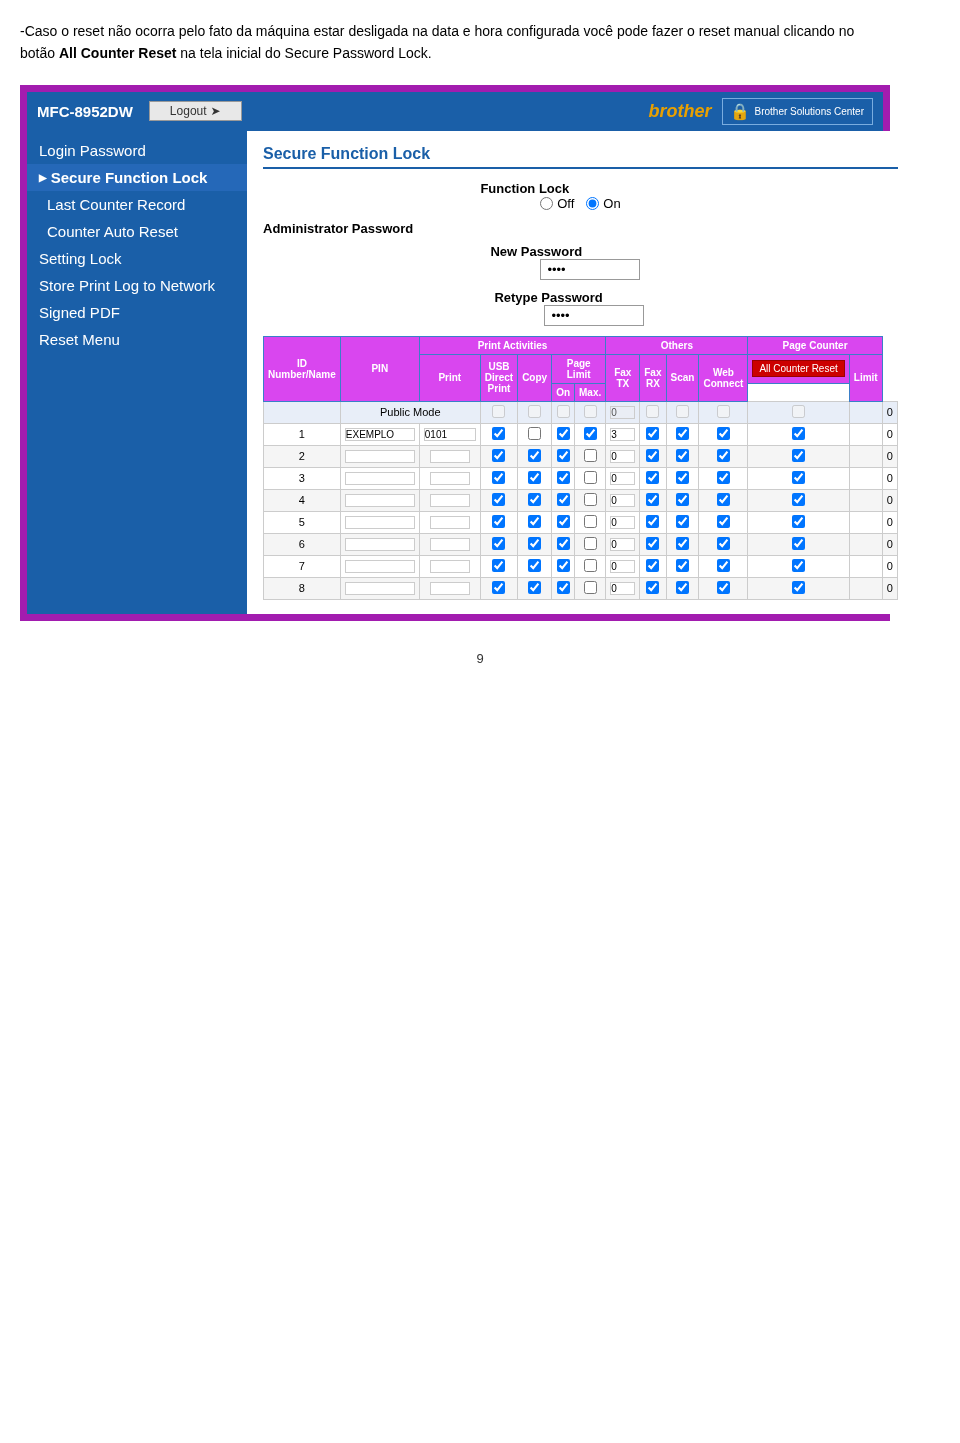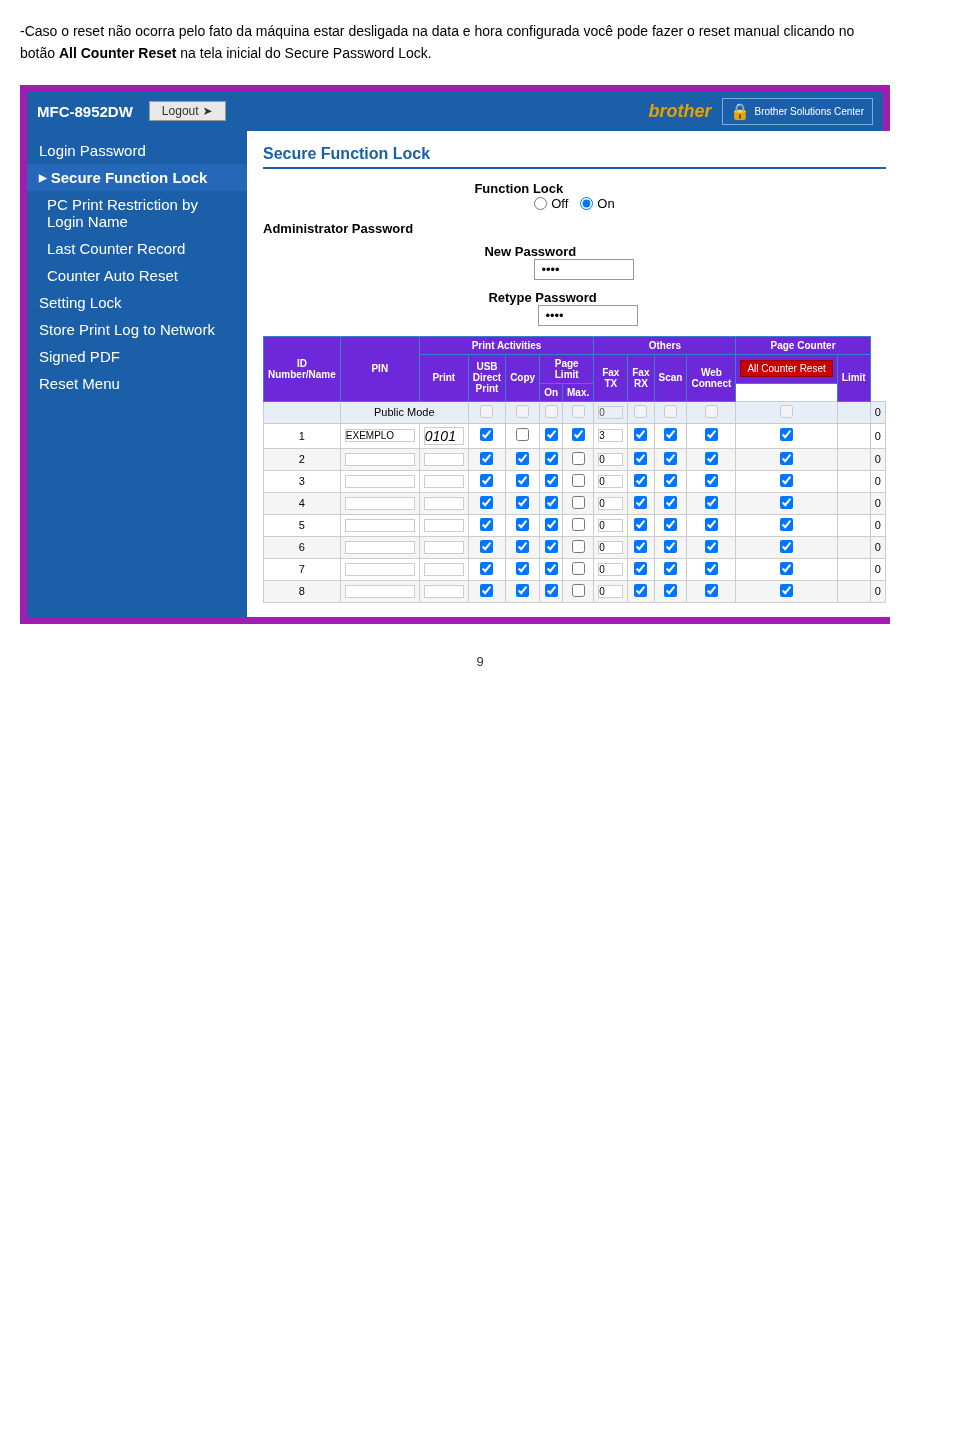--- a/index.html
+++ b/index.html
@@ -6,21 +6,21 @@
     body { font-family: Arial, sans-serif; font-size: 13px; background: #fff; color: #000; padding: 20px; }
 
     .page-text { font-size: 14px; line-height: 1.6; margin-bottom: 20px; max-width: 860px; }
     .page-text strong { font-weight: bold; }
 
     .browser-container { border: 7px solid #a21caf; max-width: 870px; background: #fff; }
 
     
     .device-header { background: #1a5fa8; color: #fff; display: flex; justify-content: space-between; align-items: center; padding: 6px 10px; }
     .device-model { font-size: 15px; font-weight: bold; color: #fff; }
-    .logout-btn { background: #e8e8e8; color: #333; border: 1px solid #999; padding: 2px 12px; font-size: 12px; cursor: pointer; display: flex; align-items: center; gap: 4px; }
+    .logout-btn { background: #e8e8e8; color: #333; border: 1px solid #999; padding: 2px 20px; font-size: 12px; cursor: pointer; display: flex; align-items: center; gap: 4px; }
     .brother-logo { font-size: 18px; font-weight: bold; color: #e8a000; font-style: italic; }
     .solutions-btn { background: #1a5fa8; border: 1px solid #7aaddf; color: #fff; padding: 3px 8px; font-size: 11px; display: flex; align-items: center; gap: 4px; cursor: pointer; }
     .header-right { display: flex; align-items: center; gap: 10px; }
 
     
     .nav-tabs { background: #d0d8e8; display: flex; border-bottom: 2px solid #1a5fa8; }
     .nav-tab { padding: 4px 12px; font-size: 12px; cursor: pointer; border-right: 1px solid #aaa; color: #333; background: #d0d8e8; }
     .nav-tab:first-child { border-left: 1px solid #aaa; }
     .nav-tab.active { background: #1a5fa8; color: #fff; }
 
@@ -45,21 +45,21 @@
 
     .radio-group { display: flex; align-items: center; gap: 12px; }
     .radio-label { display: flex; align-items: center; gap: 4px; font-size: 13px; }
 
     .subsection-title { font-weight: bold; font-size: 13px; margin-bottom: 8px; }
 
     .input-field { border: 1px solid #999; padding: 2px 6px; font-size: 13px; width: 100px; }
 
     
     .data-table { width: 100%; border-collapse: collapse; font-size: 11px; margin-top: 10px; }
-    .data-table th { background: #6d28d9; color: #fff; padding: 3px 4px; text-align: center; border: 1px solid #3a7fc8; font-size: 10px; }
+    .data-table th { background: #d946ef; color: #fff; padding: 3px 4px; text-align: center; border: 1px solid #3a7fc8; font-size: 10px; }
     .data-table td { border: 1px solid #ccc; padding: 3px 4px; text-align: center; background: #fff; }
     .data-table tr:nth-child(odd) td { background: #f5f5f5; }
     .data-table tr:first-child td { background: #e8eef8; }
 
     .all-counter-btn { background: #cc0000; color: #fff; border: 1px solid #990000; padding: 2px 6px; font-size: 10px; cursor: pointer; white-space: nowrap; }
     input[type="checkbox"] { width: 13px; height: 13px; }
     input[type="radio"] { width: 13px; height: 13px; }
 
     .page-number { text-align: center; margin-top: 30px; font-size: 13px; color: #333; }
   </style>
@@ -88,21 +88,20 @@
       </button>
     </div>
   </div>
 
 
   <div class="main-layout">
 
     <div class="sidebar">
       <div class="sidebar-item">Login Password</div>
       <div class="sidebar-item active">Secure Function Lock</div>
-      <div class="sidebar-item sub">PC Print Restriction by Login Name</div>
       <div class="sidebar-item sub">Last Counter Record</div>
       <div class="sidebar-item sub">Counter Auto Reset</div>
       <div class="sidebar-item">Setting Lock</div>
       <div class="sidebar-item">Store Print Log to Network</div>
       <div class="sidebar-item">Signed PDF</div>
       <div class="sidebar-item">Reset Menu</div>
     </div>
 
     <div class="content">
 
@@ -178,21 +177,21 @@
               <td><input type="checkbox" disabled="" style=""></td>
               <td><input type="checkbox" disabled="" style=""></td>
               <td><input type="checkbox" disabled="" style=""></td>
               <td><input type="checkbox" disabled="" style=""></td>
               <td></td>
               <td>0</td>
             </tr>
             <tr>
               <td>1</td>
               <td><input type="text" value="EXEMPLO" style="width: 70px; border: 1px solid rgb(204, 204, 204); font-size: 10px;"></td>
-              <td><input type="text" value="0101" style="width: 40px; border: 1px solid rgb(204, 204, 204); font-size: 14px; font-style: italic;"></td>
+              <td><input type="text" value="0101" style="width: 52px; border: 1px solid rgb(204, 204, 204); font-size: 10px;"></td>
               <td><input type="checkbox" checked="" style=""></td>
               <td><input type="checkbox" style=""></td>
               <td><input type="checkbox" checked="" style=""></td>
               <td><input type="checkbox" checked="" style=""></td>
               <td><input type="text" value="3" style="width: 25px; border: 1px solid rgb(204, 204, 204); font-size: 10px;"></td>
               <td><input type="checkbox" checked="" style=""></td>
               <td><input type="checkbox" checked="" style=""></td>
               <td><input type="checkbox" checked="" style=""></td>
               <td><input type="checkbox" checked="" style=""></td>
               <td></td>

